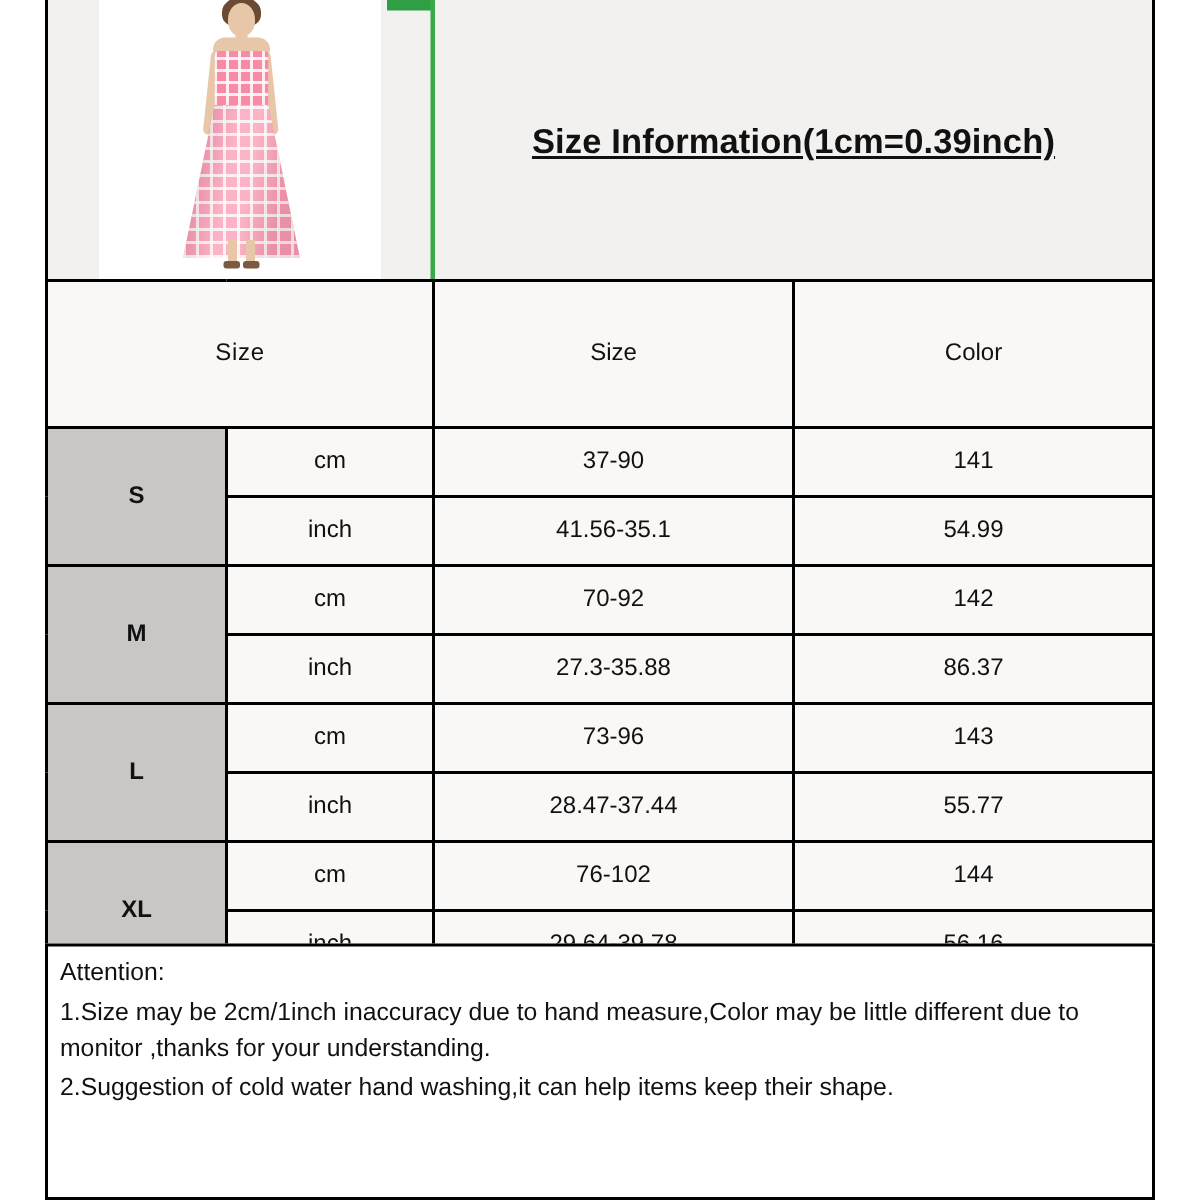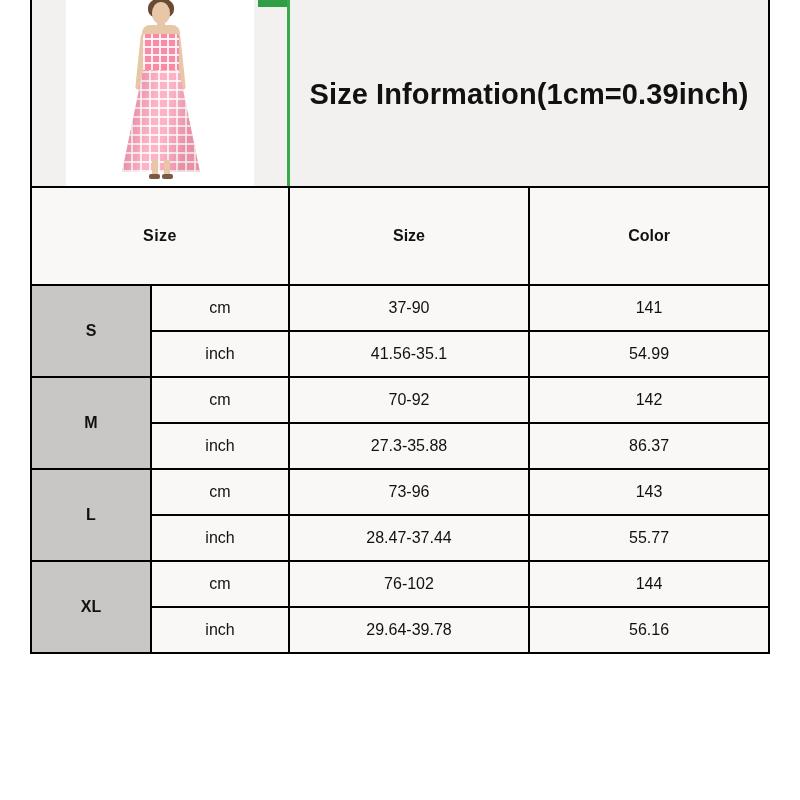--- a/index.html
+++ b/index.html
@@ -164,25 +164,26 @@
   .title-cell {
     flex: 1;
     height: 100%;
     box-sizing: border-box;
     background: #f2f1f0;
     display: flex;
     align-items: center;
     justify-content: center;
   }
   .title-text {
-    font-size: 29px;
+    font-size: 23px;
     font-weight: bold;
     color: #111;
     letter-spacing: 0.1px;
     text-align: center;
+    text-decoration: underline;
   }
 
   
   .green-mark {
     position: absolute;
     left: 258px;
     top: 0px;
     width: 30px;
     height: 7px;
     background: #2f9e44;
@@ -215,21 +216,21 @@
     background: #faf8f7;
   }
   .col-size { width: 120px; }
   .col-unit { width: 138px; }
   .col-bust { width: 240px; }
   .col-length { width: 240px; }
 
   .hdr-row td {
     height: 96px;
     background: #ebe9e8;
-    font-weight: bold;
+    font-weight: normal;
   }
   .hdr-size {
     font-size: 30px;
     font-weight: bold;
     letter-spacing: 0.5px;
   }
   .hdr-sub {
     font-size: 17px;
     font-weight: bold;
   }
@@ -359,14 +360,19 @@
         <td>144</td>
       </tr>
       <tr class="data-row">
         <td class="unit-cell">inch</td>
         <td>29.64-39.78</td>
         <td>56.16</td>
       </tr>
     </tbody>
   </table>
 
+  <div class="attention">
+    <p class="lead">Attention:</p>
+    <p>1.Size may be 2cm/1inch inaccuracy due to hand measure,Color may be little different due to monitor ,thanks for your understanding.</p>
+    <p>2.Suggestion of cold water hand washing,it can help items keep their shape.</p>
+  </div>
 
 </div>
 
 </body></html>

